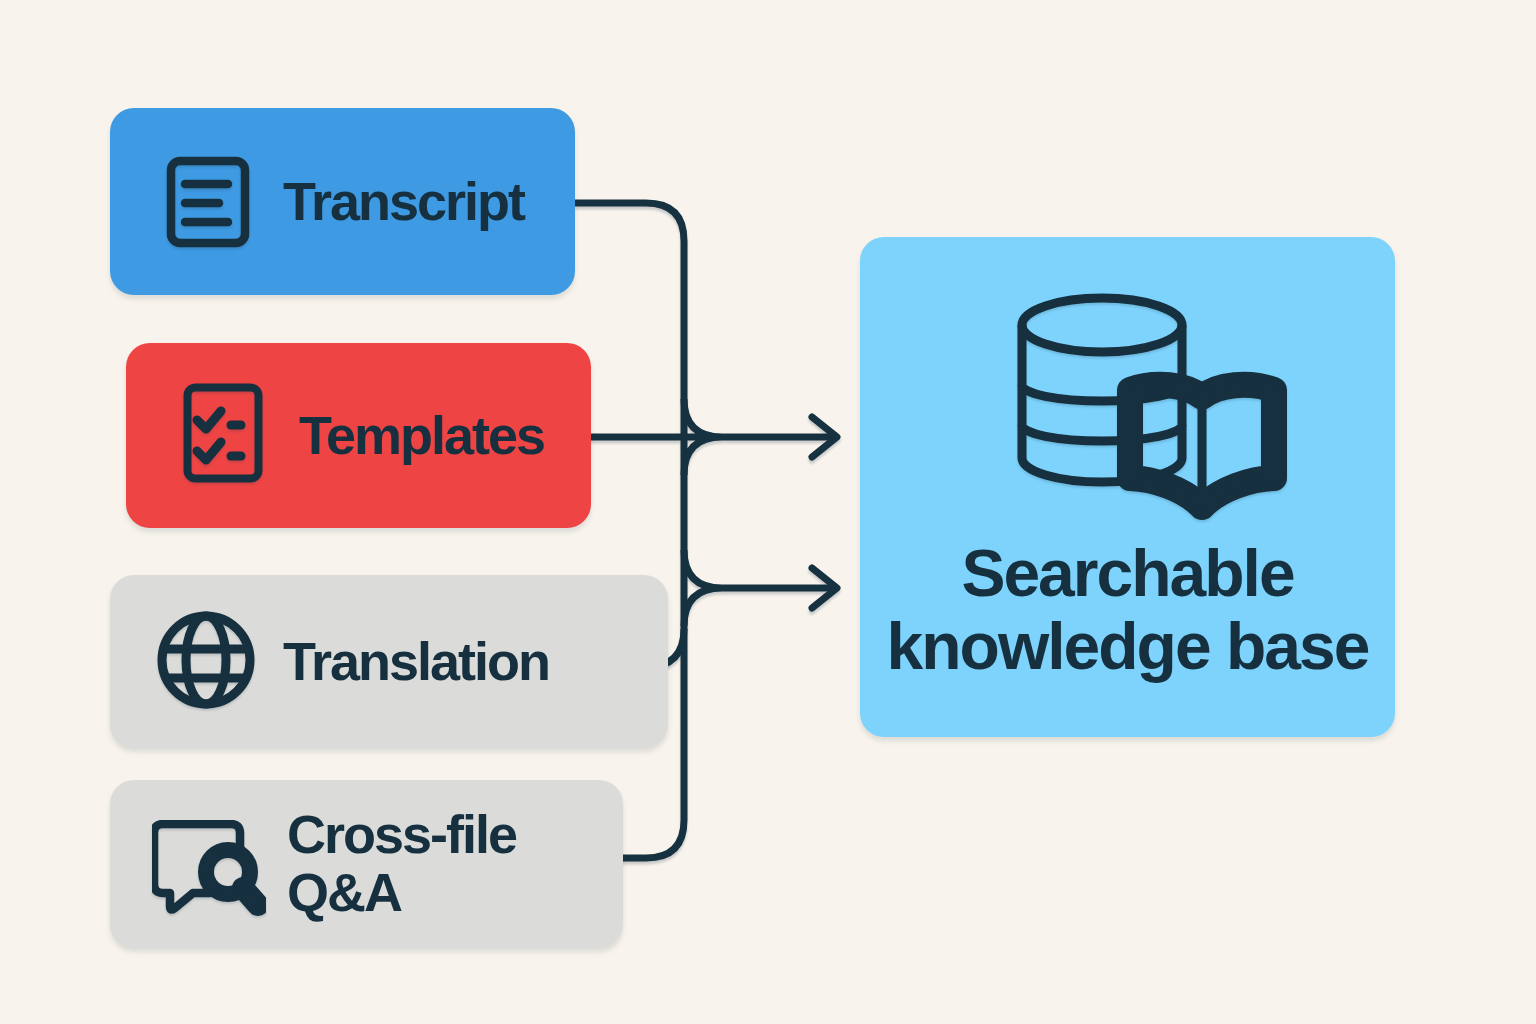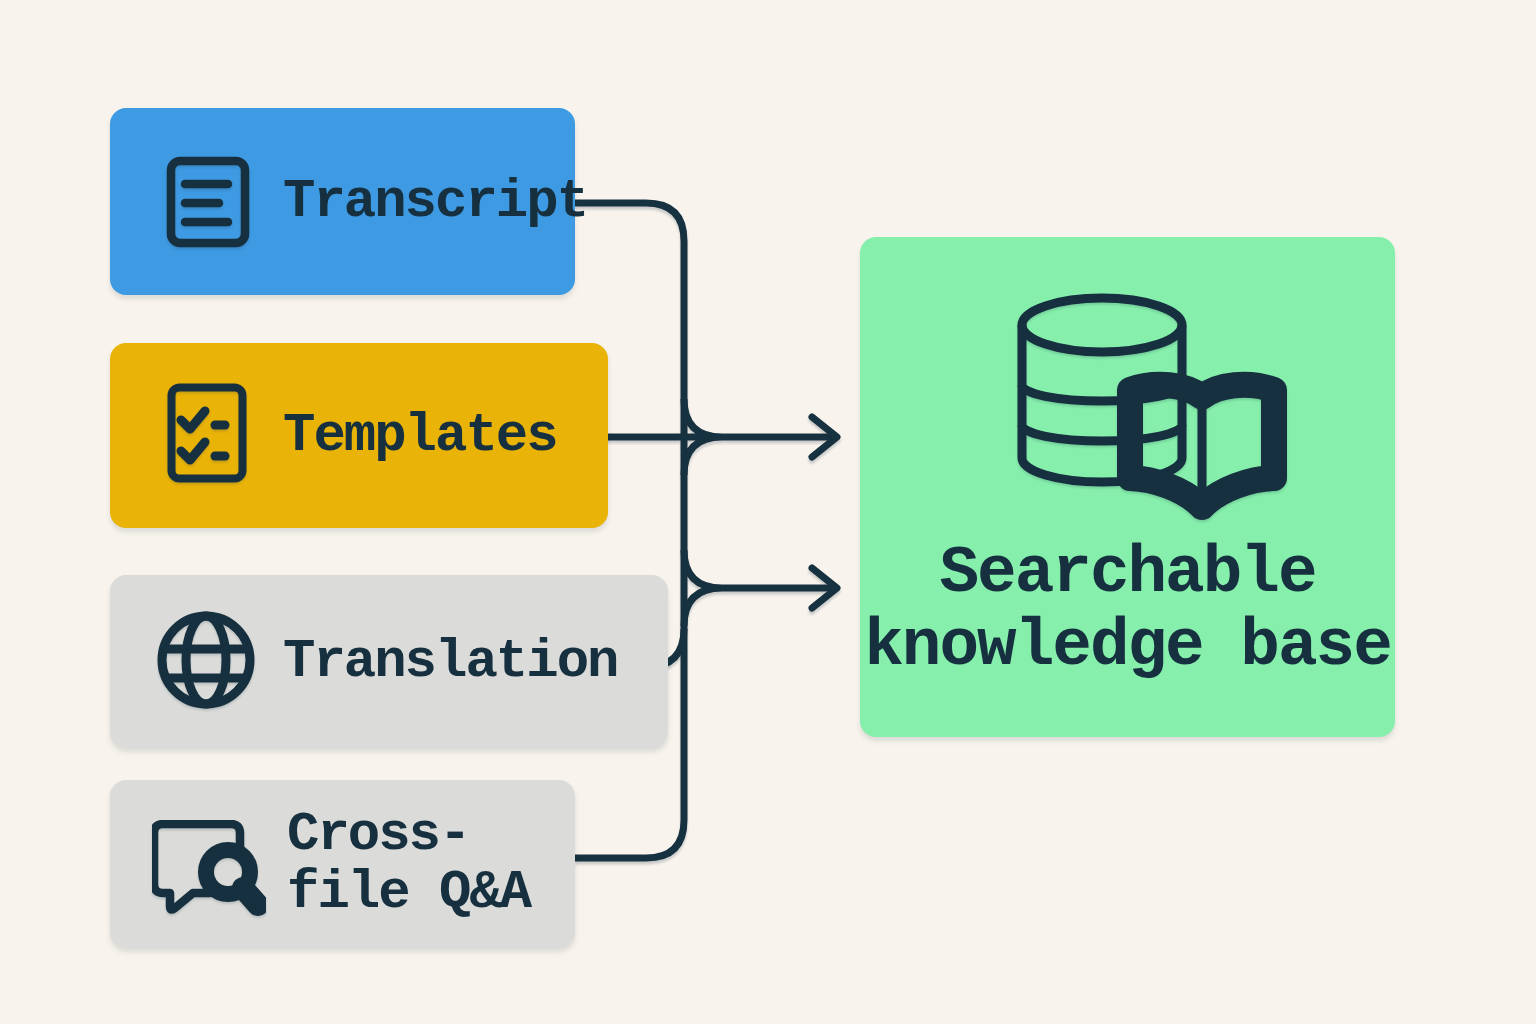--- a/index.html
+++ b/index.html
@@ -4,23 +4,22 @@
 <style>
   html,body{margin:0;padding:0;}
   body{
     width:1536px;height:1024px;overflow:hidden;
     font-family:"Liberation Sans","DejaVu Sans",sans-serif;
     position:relative;
   }
   .canvas{position:absolute;inset:0;}
   .connectors{position:absolute;left:0;top:0;width:1536px;height:1024px;}
   .box{
-    position:absolute;border-radius:16px;
+    position:absolute;border-radius:24px;
     box-shadow:0 4px 5px rgba(36,54,70,.13);
-    font-family:Liberation Mono, monospace;
   }
   .label{
     position:absolute;
     color:var(--ink,#16303F);
     font-weight:700;
     letter-spacing:-2px;
     line-height:1.07;
   }
   .src-label{
     left:173px;top:50%;transform:translateY(-50%);
@@ -62,53 +61,53 @@
   <div class="box" style="left: 110px; top: 108px; width: 465px; height: 187px; background-color: rgb(62, 154, 226);">
     <svg class="icon" style="left:56px;top:48px;" width="84" height="92" viewBox="0 0 84 92">
       <rect x="5" y="5" width="74" height="82" rx="9" stroke-width="8.5"></rect>
       <path d="M 19 28 H 62" stroke-width="8.5" stroke-linecap="round"></path>
       <path d="M 19 47 H 53" stroke-width="8.5" stroke-linecap="round"></path>
       <path d="M 19 66 H 62" stroke-width="8.5" stroke-linecap="round"></path>
     </svg>
     <div class="label src-label">Transcript</div>
   </div>
 
-  <div class="box" style="left: 110px; top: 343px; width: 465px; height: 185px; background-color: #eab308; padding-left: 33px;">
+  <div class="box" style="left: 126px; top: 343px; width: 465px; height: 185px; background-color: #ef4444;">
     <svg class="icon" style="left:57px;top:40px;" width="80" height="100" viewBox="0 0 80 100">
       <rect x="4.5" y="4.5" width="71" height="91" rx="8" stroke-width="8"></rect>
       <path d="M 14 37 L 23 46 L 38 28" stroke-width="9" stroke-linecap="round" stroke-linejoin="round"></path>
       <path d="M 48 42 H 58" stroke-width="9" stroke-linecap="round"></path>
       <path d="M 14 68 L 23 77 L 38 59" stroke-width="9" stroke-linecap="round" stroke-linejoin="round"></path>
       <path d="M 48 73 H 58" stroke-width="9" stroke-linecap="round"></path>
     </svg>
     <div class="label src-label">Templates</div>
   </div>
 
   <div class="box" style="left: 110px; top: 575px; width: 558px; height: 173px; background-color: rgb(219, 220, 217);">
     <svg class="icon" style="left:46px;top:36px;" width="100" height="98" viewBox="0 0 100 98">
       <circle cx="50" cy="49" r="44" stroke-width="9"></circle>
       <ellipse cx="50" cy="49" rx="20" ry="44" stroke-width="9"></ellipse>
       <path d="M 6 38 H 94" stroke-width="9"></path>
       <path d="M 7 67 H 93" stroke-width="9"></path>
     </svg>
     <div class="label src-label">Translation</div>
   </div>
 
-  <div class="box" style="left: 110px; top: 780px; width: 465px; height: 168px; background-color: rgb(219, 220, 217);">
+  <div class="box" style="left: 110px; top: 780px; width: 513px; height: 168px; background-color: rgb(219, 220, 217);">
     <svg class="icon" style="left:42px;top:40px;" width="114" height="96" viewBox="0 0 114 96">
       <path d="M 88 36 V 13 Q 88 4 79 4 H 11 Q 2 4 2 13 V 64 Q 2 73 11 73 H 18 V 86 Q 18 92 23 88 L 41 73 H 58" stroke-width="8.5" stroke-linecap="round" stroke-linejoin="round"></path>
       <circle class="halo" cx="76" cy="52" r="22" stroke-width="16"></circle>
       <path class="halo" d="M 91 68 L 106 85" stroke-width="22" stroke-linecap="round"></path>
       <circle cx="76" cy="52" r="22" stroke-width="8.5"></circle>
       <path d="M 92 69 L 106 85" stroke-width="9.5" stroke-linecap="round"></path>
     </svg>
     <div class="label src-label" style="left:177px;width:290px;">Cross-file Q&amp;A</div>
   </div>
 
-  <div class="box" style="left: 860px; top: 237px; width: 535px; height: 500px; background-color: #86efac;">
+  <div class="box" style="left: 860px; top: 237px; width: 535px; height: 500px; background-color: #7dd3fc;">
     <svg class="icon" style="left:145px;top:45px;" width="290" height="240" viewBox="0 0 290 240">
 
       <path class="fill-cream" d="M 17 43 V 176 A 80 24 0 0 0 177 176 V 43 A 80 27 0 0 1 17 43 Z" stroke="none"></path>
       <path d="M 17 43 V 176 A 80 24 0 0 0 177 176 V 43" stroke-width="9"></path>
       <path d="M 17 103 A 80 16 0 0 0 177 103" stroke-width="9"></path>
       <path d="M 17 143 A 80 16 0 0 0 177 143" stroke-width="9"></path>
       <ellipse class="fill-cream" cx="97" cy="43" rx="80" ry="27" stroke-width="9"></ellipse>
 
       <path class="halo" d="M 125 108 C 150 99 181 102 197 115 C 213 102 244 99 269 108 V 196 C 244 197 216 207 199 223 L 197 225 L 195 223 C 178 207 150 197 125 196 Z" stroke-width="26" stroke-linejoin="round" fill="#F7F3EA"></path>
       <path class="fill-cream" d="M 125 108 C 150 99 181 102 197 115 C 213 102 244 99 269 108 V 196 C 244 197 216 207 199 223 L 197 225 L 195 223 C 178 207 150 197 125 196 Z" stroke-width="9" stroke-linejoin="round"></path>

